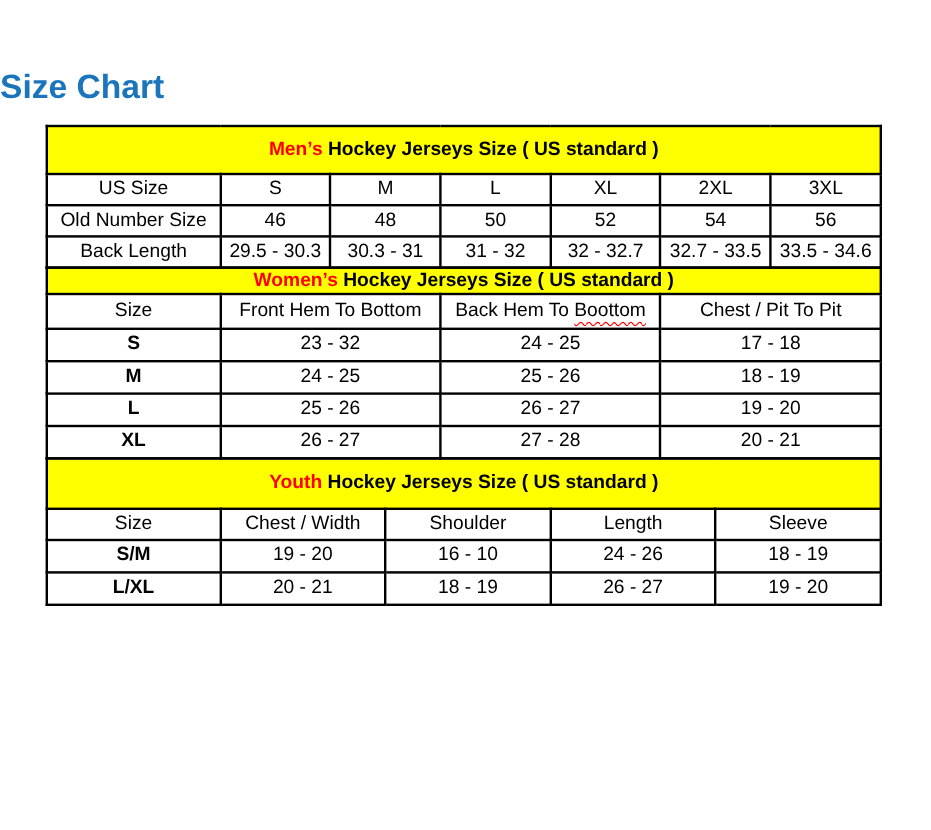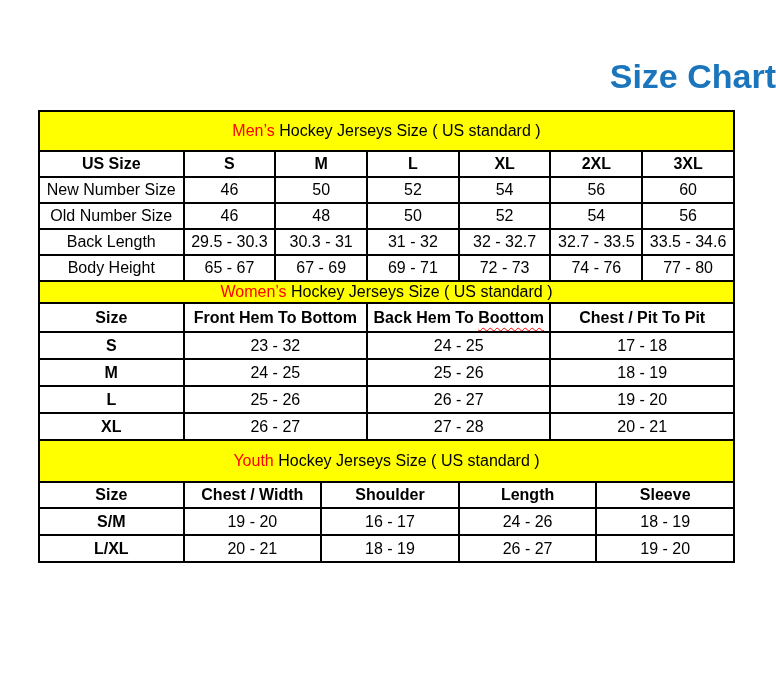--- a/index.html
+++ b/index.html
@@ -11,22 +11,22 @@
   * { box-sizing: border-box; }
   html, body {
     margin: 0; padding: 0;
     width: 776px; height: 692px;
     background: #FFFFFF;
     font-family: "Liberation Sans", sans-serif;
     color: #000;
   }
   h1.page-title {
     margin: 58px 0 0 0;
-    text-align: right;
-    font-size: 34px;
+    text-align: left;
+    font-size: 28px;
     line-height: 1.1;
     font-weight: bold;
     color: var(--title-blue);
   }
   .tables-wrap {
     width: 697px;
     margin: 15px 41px 0 38px;
   }
   table.size-table {
     border-collapse: collapse;
@@ -39,29 +39,29 @@
     text-align: center;
     vertical-align: middle;
     font-size: 16px;
     padding: 1px 2px;
     height: 26px;
     overflow: hidden;
     white-space: nowrap;
   }
   td.band {
     background: var(--band-yellow);
-    font-weight: normal;
+    font-weight: bold;
     font-size: 18px;
     margin-left: 40px;
   }
   .mens  td.band { height: 40px; }
   .womens td.band { height: 21px; }
   .youth td.band { height: 42px; }
   td.band .hi { color: var(--highlight-red); }
-  tr.colhead td { font-weight: bold; }
+  tr.colhead td { font-weight: normal; }
   .womens tr.colhead td { height: 29px; }
   .womens td.rowlabel, .youth td.rowlabel { font-weight: bold; }
   .womens tr.data td, .youth tr.data td { height: 27px; }
   .squiggle {
     text-decoration-line: underline;
     text-decoration-style: wavy;
     text-decoration-color: var(--highlight-red);
     text-decoration-thickness: 1px;
     text-underline-offset: 4px;
   }
@@ -89,54 +89,36 @@
         <tr class="colhead">
           <td>US Size</td>
           <td>S</td>
           <td>M</td>
           <td>L</td>
           <td>XL</td>
           <td>2XL</td>
           <td>3XL</td>
         </tr>
         <tr class="data">
-          <td class="rowlabel">New Number Size</td>
-          <td>46</td>
-          <td>50</td>
-          <td>52</td>
-          <td>54</td>
-          <td>56</td>
-          <td>60</td>
-        </tr>
-        <tr class="data">
           <td class="rowlabel">Old Number Size</td>
           <td>46</td>
           <td>48</td>
           <td>50</td>
           <td>52</td>
           <td>54</td>
           <td>56</td>
         </tr>
         <tr class="data">
           <td class="rowlabel">Back Length</td>
           <td>29.5 - 30.3</td>
           <td>30.3 - 31</td>
           <td>31 - 32</td>
           <td>32 - 32.7</td>
           <td>32.7 - 33.5</td>
           <td>33.5 - 34.6</td>
-        </tr>
-        <tr class="data">
-          <td class="rowlabel">Body Height</td>
-          <td>65 - 67</td>
-          <td>67 - 69</td>
-          <td>69 - 71</td>
-          <td>72 - 73</td>
-          <td>74 - 76</td>
-          <td>77 - 80</td>
         </tr>
       </tbody>
     </table>
     <table class="size-table womens">
       <colgroup>
         <col style="width: 20.8%;">
         <col style="width: 26.4%;">
         <col style="width: 26.4%;">
         <col style="width: 26.4%;">
       </colgroup>
@@ -191,21 +173,21 @@
         <tr class="colhead">
           <td>Size</td>
           <td>Chest / Width</td>
           <td>Shoulder</td>
           <td>Length</td>
           <td>Sleeve</td>
         </tr>
         <tr class="data">
           <td class="rowlabel">S/M</td>
           <td>19 - 20</td>
-          <td>16 - 17</td>
+          <td>16 - 10</td>
           <td>24 - 26</td>
           <td>18 - 19</td>
         </tr>
         <tr class="data">
           <td class="rowlabel">L/XL</td>
           <td>20 - 21</td>
           <td>18 - 19</td>
           <td>26 - 27</td>
           <td>19 - 20</td>
         </tr>

